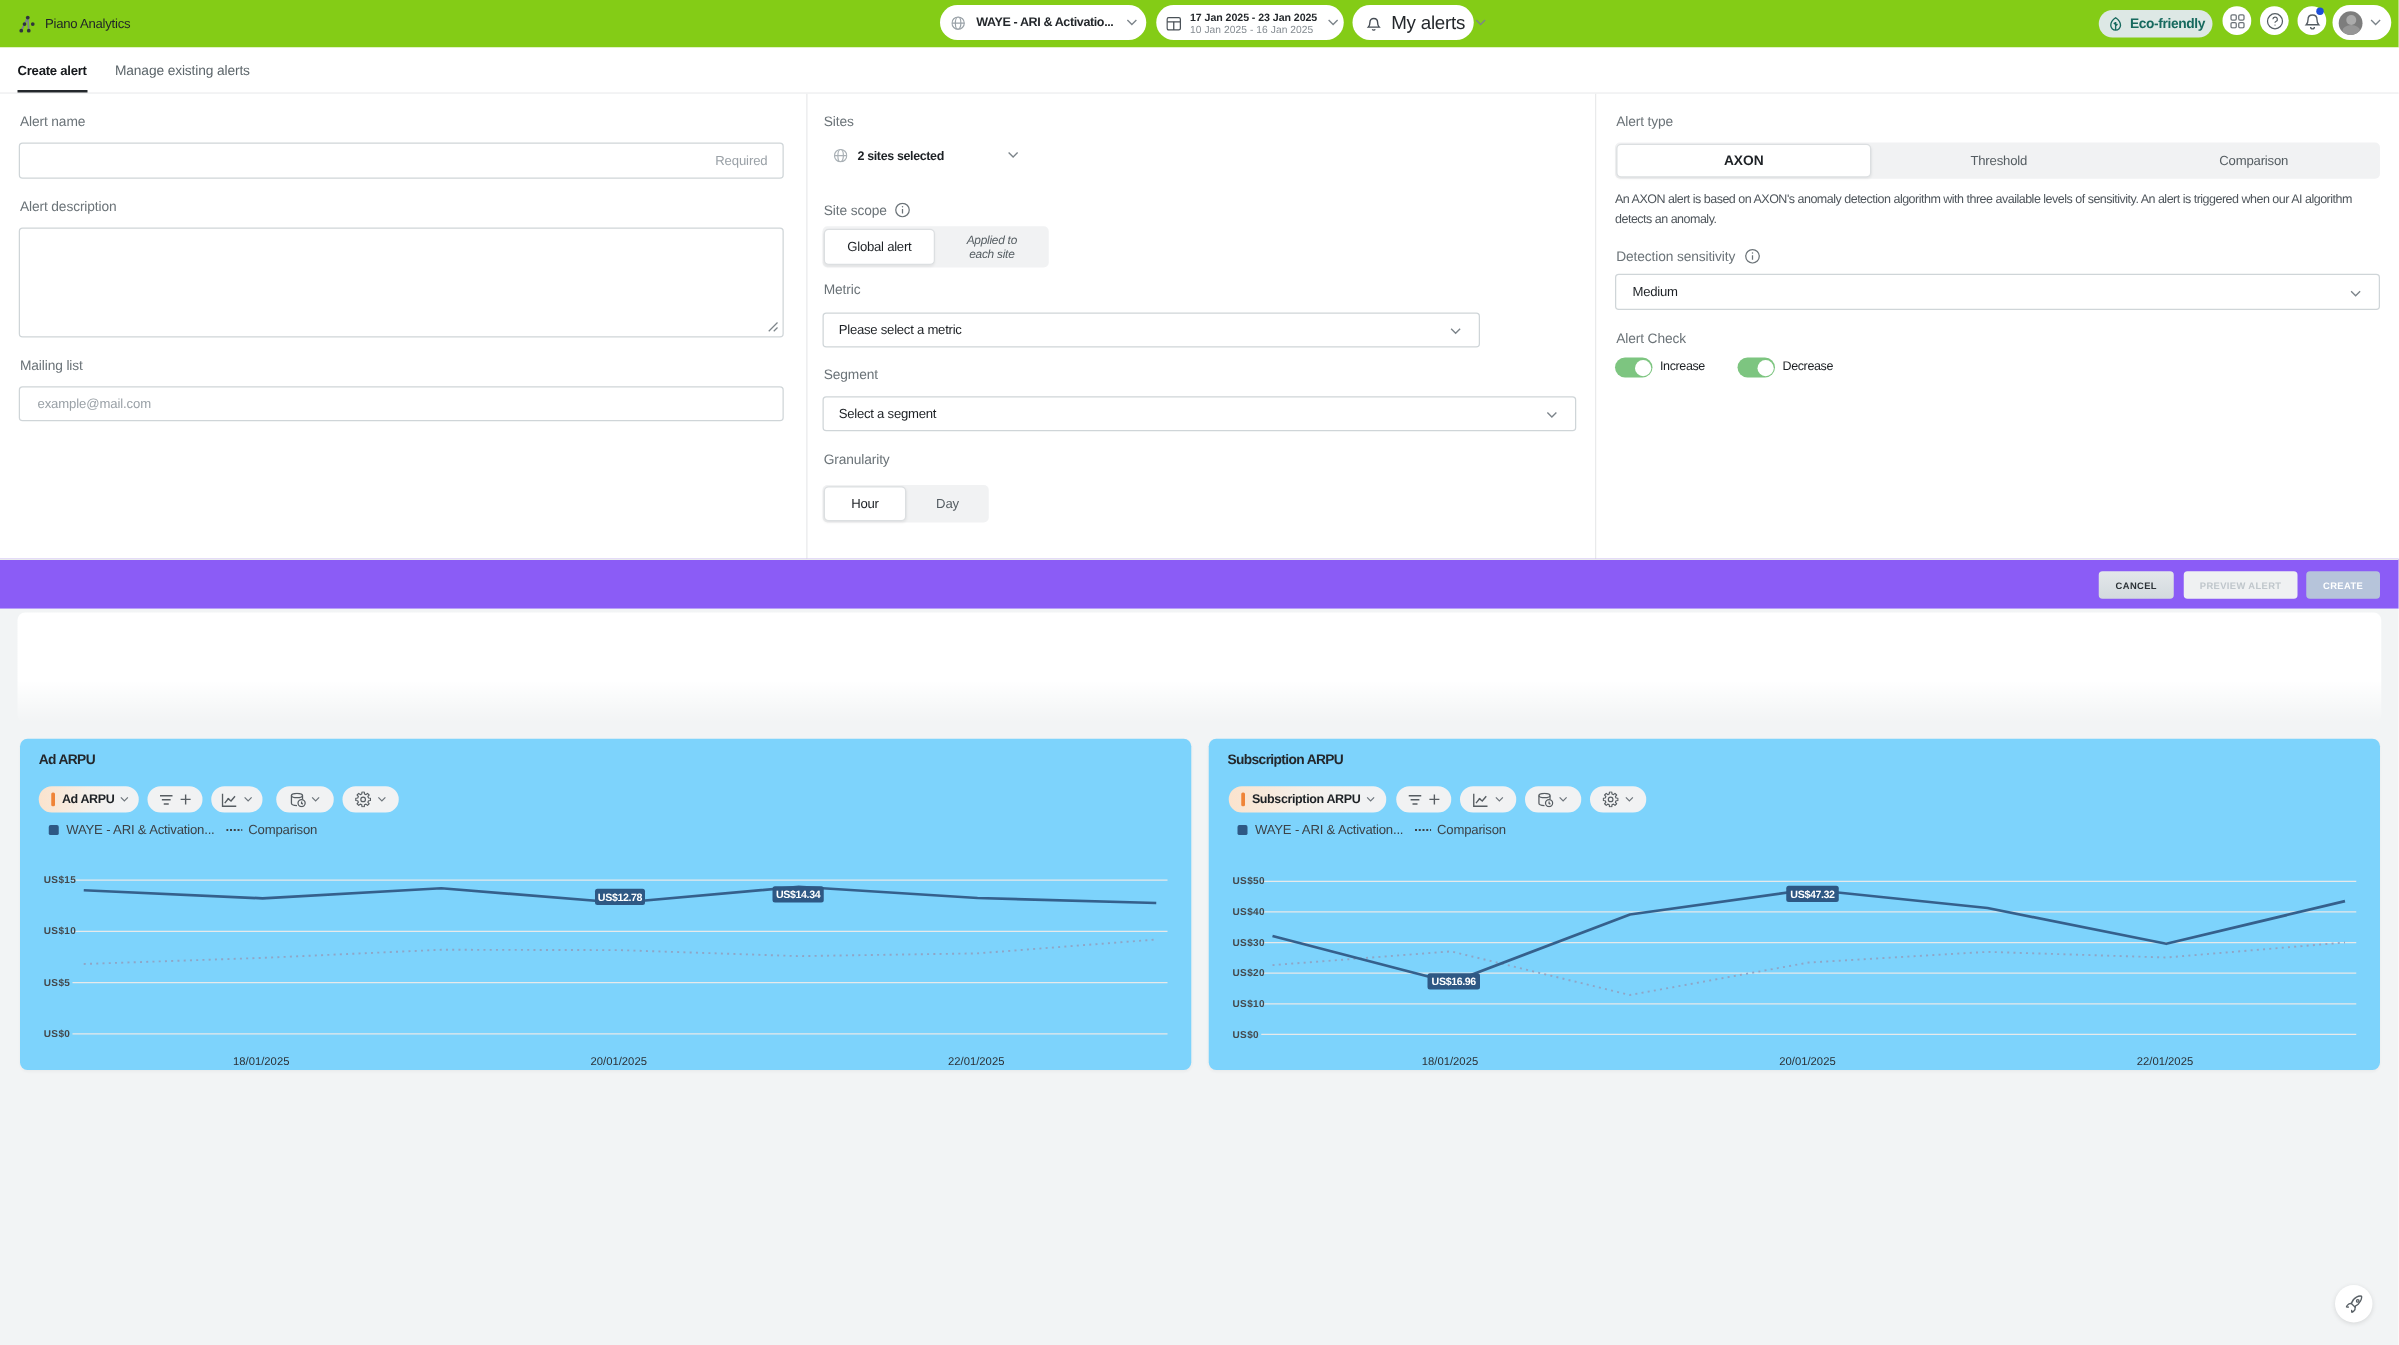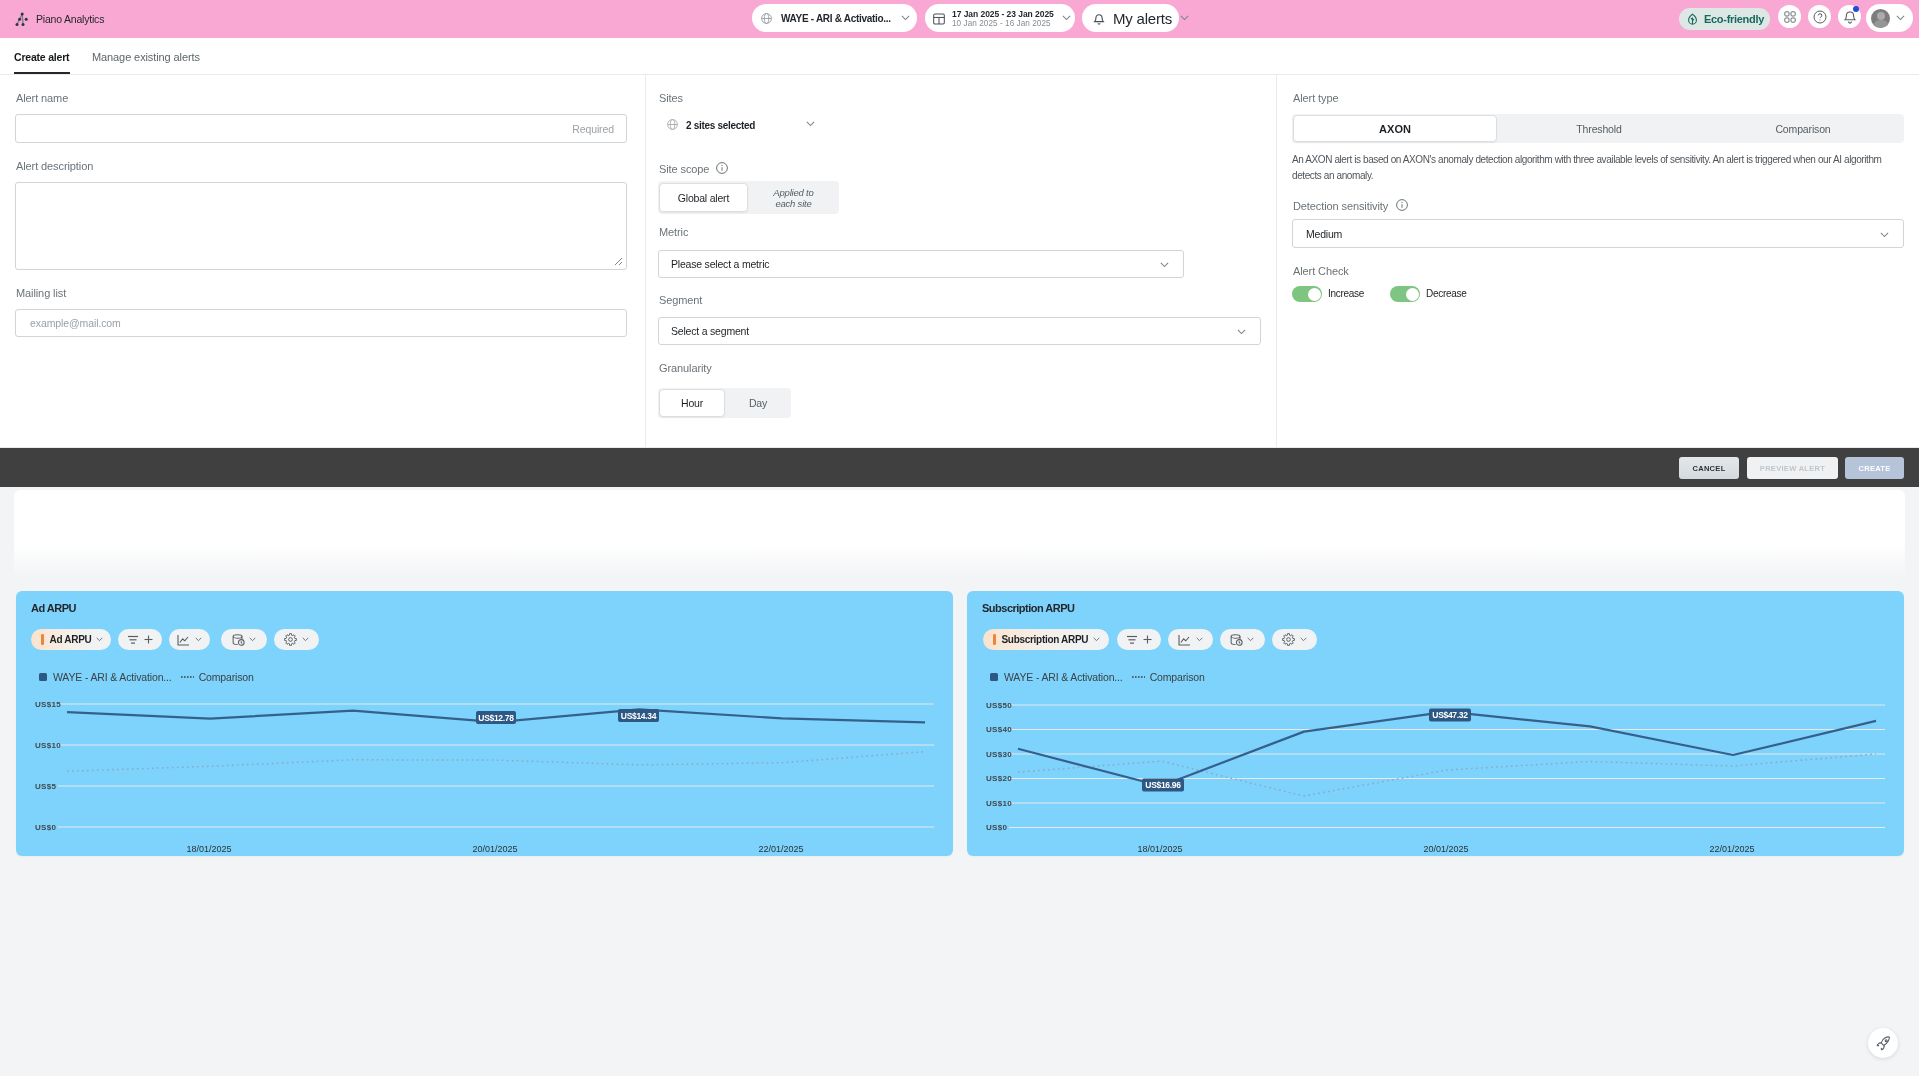--- a/index.html
+++ b/index.html
@@ -1,50 +1,50 @@
 <!DOCTYPE html>
 <html><head>
 <meta charset="utf-8">
 <style>
 * { margin:0; padding:0; box-sizing:border-box; white-space:nowrap; }
 html,body { width:1919px; height:1076px; font-family:"Liberation Sans",sans-serif; background:#fff; overflow:hidden; }
 body { position:relative; }
 .abs { position:absolute; }
 
-.hdr { position:absolute; left:0; top:0; width:1919px; height:38px; background:#f9a8d4; }
+.hdr { position:absolute; left:0; top:0; width:1919px; height:38px; background:#84cc16; }
 .brand { position:absolute; left:36px; top:13px; font-size:10.5px; color:#1f2428; font-weight:500; letter-spacing:-0.2px; }
 .hpill { position:absolute; top:4px; height:28px; background:#fff; border-radius:14px; display:flex; align-items:center; } svg { flex:none; }
 
 .tabs { position:absolute; left:0; top:38px; width:1919px; height:37px; background:#fff; border-bottom:1px solid #e9eaeb; }
 .tab1 { position:absolute; left:14px; top:13px; font-size:10.5px; font-weight:700; letter-spacing:-0.2px; color:#16191c; }
 .tab2 { position:absolute; left:92px; top:13px; font-size:11px; letter-spacing:-0.1px; color:#5d666b; }
 .tabline { position:absolute; left:14px; top:34px; width:56px; height:2px; background:#24282c; }
 
 .form { position:absolute; left:0; top:75px; width:1919px; height:372px; background:#fff; }
 .vdiv { position:absolute; top:0; bottom:0; width:1px; background:#e9eaeb; }
 .lbl { position:absolute; font-size:11px; letter-spacing:-0.1px; line-height:12px; color:#6b7378; }
 .inp { position:absolute; border:1px solid #cfd5d8; border-radius:3px; background:#fff; }
 .darktxt { font-size:10.5px; letter-spacing:-0.2px; color:#1d2125; }
 .seg { position:absolute; background:#f1f2f3; border-radius:4px; }
 .segact { position:absolute; background:#fff; border:1px solid #dcdfe1; border-radius:4px; box-shadow:0 1px 2px rgba(0,0,0,.06); display:flex; align-items:center; justify-content:center; font-size:10.5px; letter-spacing:-0.2px; color:#1d2125; }
 .seginact { position:absolute; display:flex; align-items:center; justify-content:center; text-align:center; font-size:10.5px; letter-spacing:-0.15px; color:#555d62; }
 .selbox { position:absolute; border:1px solid #cfd5d8; border-radius:3px; background:#fff; display:flex; align-items:center; }
 .chev { width:9px; height:5.5px; }
 
-.foot { position:absolute; left:0; top:447px; width:1919px; height:40px; background:#404040; border-top:1px solid #e9eaeb; }
+.foot { position:absolute; left:0; top:447px; width:1919px; height:40px; background:#8b5cf6; border-top:1px solid #e9eaeb; }
 .btn { position:absolute; top:9px; height:22px; border-radius:3px; font-size:7.5px; font-weight:700; letter-spacing:0.3px; display:flex; align-items:center; justify-content:center; }
 
 .gsec { position:absolute; left:0; top:487px; width:1919px; height:589px; background:#f2f4f5; }
 .fade { position:absolute; left:14px; top:3px; width:1891px; height:88px; border-radius:6px; background:linear-gradient(180deg,#ffffff 0%,#ffffff 62%,rgba(255,255,255,0) 100%); }
 .card { position:absolute; top:104px; width:937px; height:265px; background:#7dd3fc; border-radius:6px; box-shadow:0 1px 2px rgba(40,50,60,.04); }
 .ctitle { position:absolute; left:15px; top:11px; font-size:11px; font-weight:700; letter-spacing:-0.5px; color:#23272b; }
 .tpill { position:absolute; top:38px; height:21px; border-radius:10.5px; background:#f1f2f3; display:flex; align-items:center; justify-content:center; }
 .tpill1 { background:linear-gradient(90deg,#fbe3cd 0%,#f4efe9 48%,#f1f2f3 78%); justify-content:flex-start; padding-left:10px; }
 .obar { width:2.5px; height:11px; background:#ef8438; border-radius:1.2px; }
-.legend { position:absolute; top:80px; font-size:10.5px; letter-spacing:-0.15px; color:#3c4247; display:flex; align-items:center;text-align:right; }
+.legend { position:absolute; top:67px; font-size:10.5px; letter-spacing:-0.15px; color:#3c4247; display:flex; align-items:center;text-align:right; }
 .lsq { width:8px; height:8px; background:#2e5884; border-radius:1.5px; }
 .fab { position:absolute; left:1868px; top:1028px; width:30px; height:30px; border-radius:50%; background:#fff; box-shadow:0 1px 4px rgba(0,0,0,.12); display:flex; align-items:center; justify-content:center; }
 </style>
 </head>
 <body>
 <div class="hdr">
   <svg class="abs" style="left:14px;top:10px;" width="18" height="18" viewBox="0 0 18 18">
     <g stroke="#7b828c" stroke-width="1.4" stroke-linecap="round">
       <line x1="3" y1="14.5" x2="8.2" y2="4"></line>
       <line x1="8.2" y1="4" x2="9" y2="14.5"></line>

